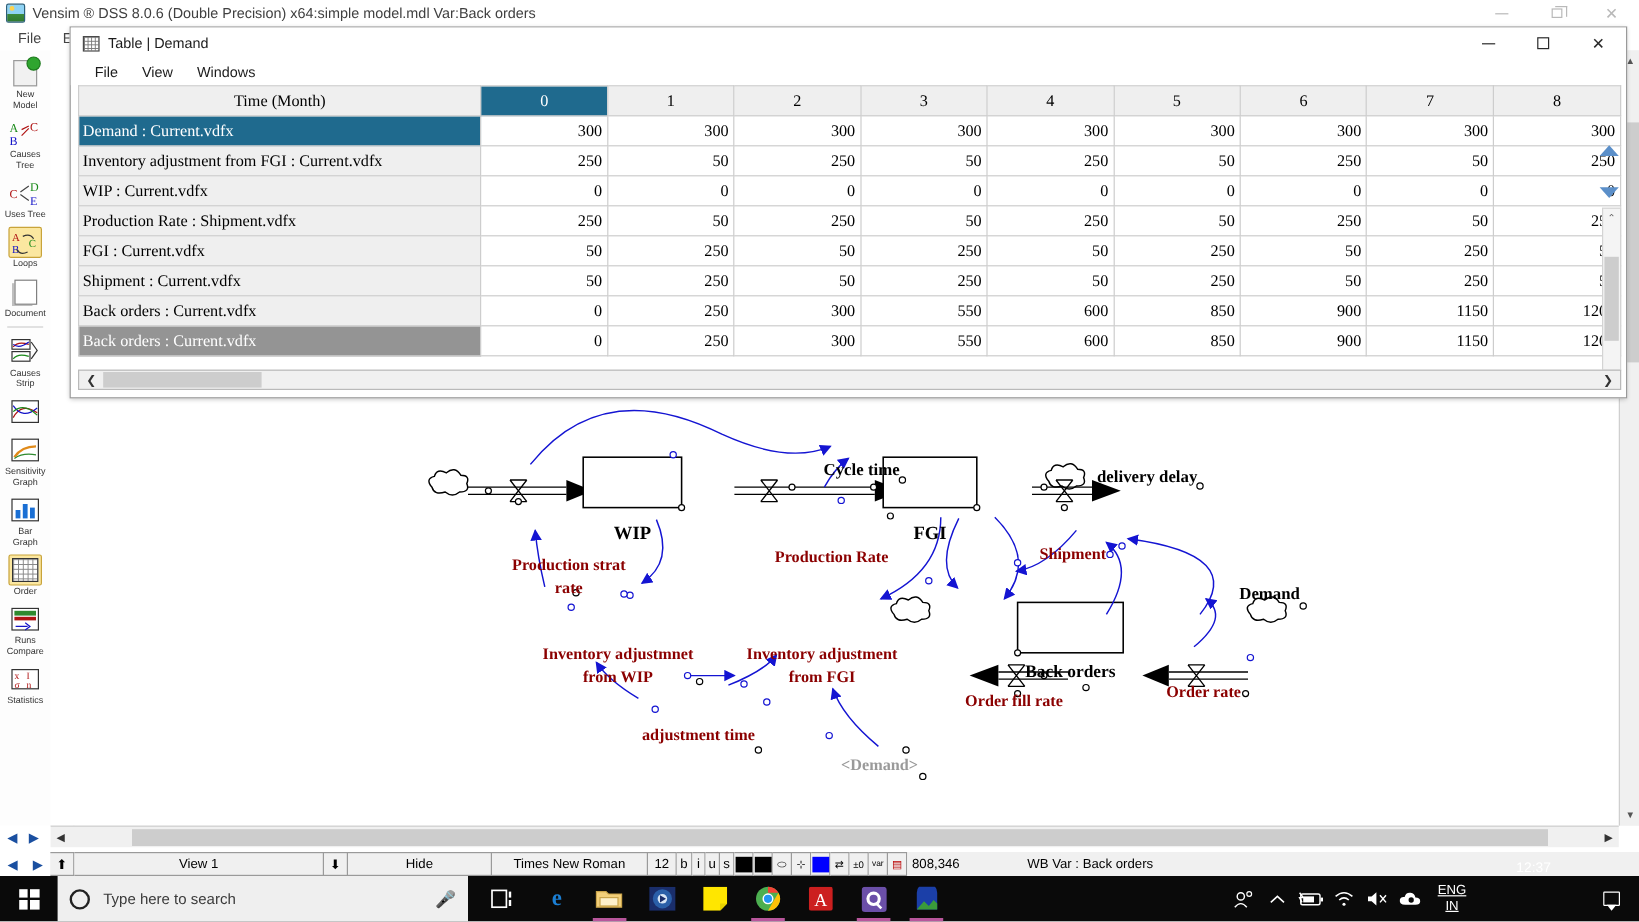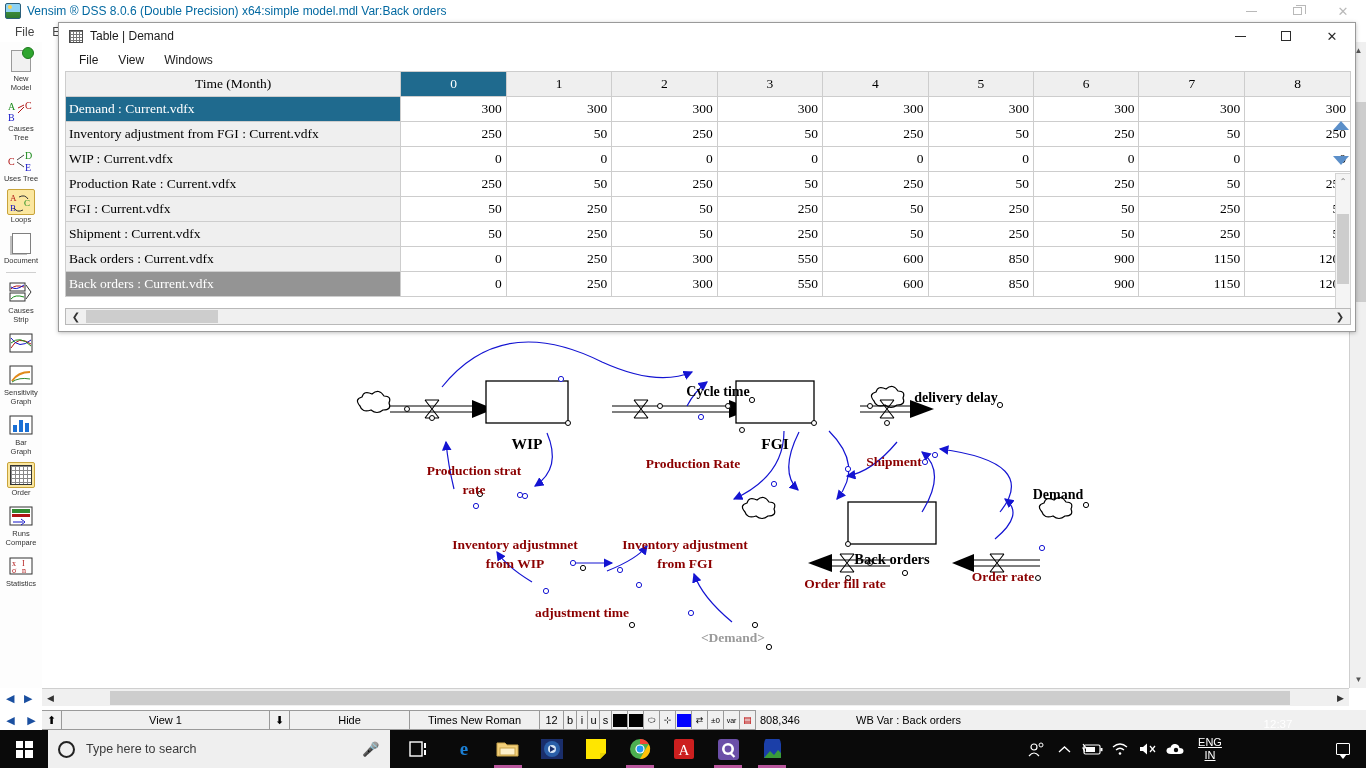--- a/index.html
+++ b/index.html
@@ -25,21 +25,21 @@
     width: 16px; height: 16px; margin: 0 6px 0 5px;
     background: linear-gradient(#8fd3f4 0%, #8fd3f4 55%, #3c8a3c 56%, #2f7a2f 100%);
     border: 1px solid #2b5f7a; border-radius: 2px;
     position: relative; flex: 0 0 auto;
   }
   .vensim-title-icon::after {
     content: ""; position: absolute; left: 2px; top: 1px;
     width: 4px; height: 4px; border-radius: 50%; background: #ffd24d;
   }
   .vensim-title-text {
-    font-size: 12px; color: #0369a1; white-space: nowrap;
+    font-size: 12px; color: #404040; white-space: nowrap;
   }
   .vensim-win-controls {
     position: absolute; right: 0; top: 0; height: 22px; display: flex;
   }
   .vwc {
     width: 46px; height: 22px; display: flex; align-items: center; justify-content: center;
     color: #b9b9b9; font-size: 13px; background: #ffffff;
   }
   .vwc.restore span { display:block; width:9px; height:8px; border:1px solid #b9b9b9; position:relative; }
   .vwc.restore span::before { content:""; position:absolute; left:2px; top:-3px; width:9px; height:8px; border:1px solid #b9b9b9; border-bottom:none; border-left:none;}
@@ -637,21 +637,21 @@
             <td class="num">0</td>
             <td class="num">0</td>
             <td class="num">0</td>
             <td class="num">0</td>
             <td class="num">0</td>
             <td class="num">0</td>
             <td class="num">0</td>
             <td class="num">0</td>
           </tr>
           <tr>
-            <td class="row-name">Production Rate : Current.vdfx</td>
+            <td class="row-name">Production Rate : Shipment.vdfx</td>
             <td class="num">250</td>
             <td class="num">50</td>
             <td class="num">250</td>
             <td class="num">50</td>
             <td class="num">250</td>
             <td class="num">50</td>
             <td class="num">250</td>
             <td class="num">50</td>
             <td class="num">250</td>
           </tr>

